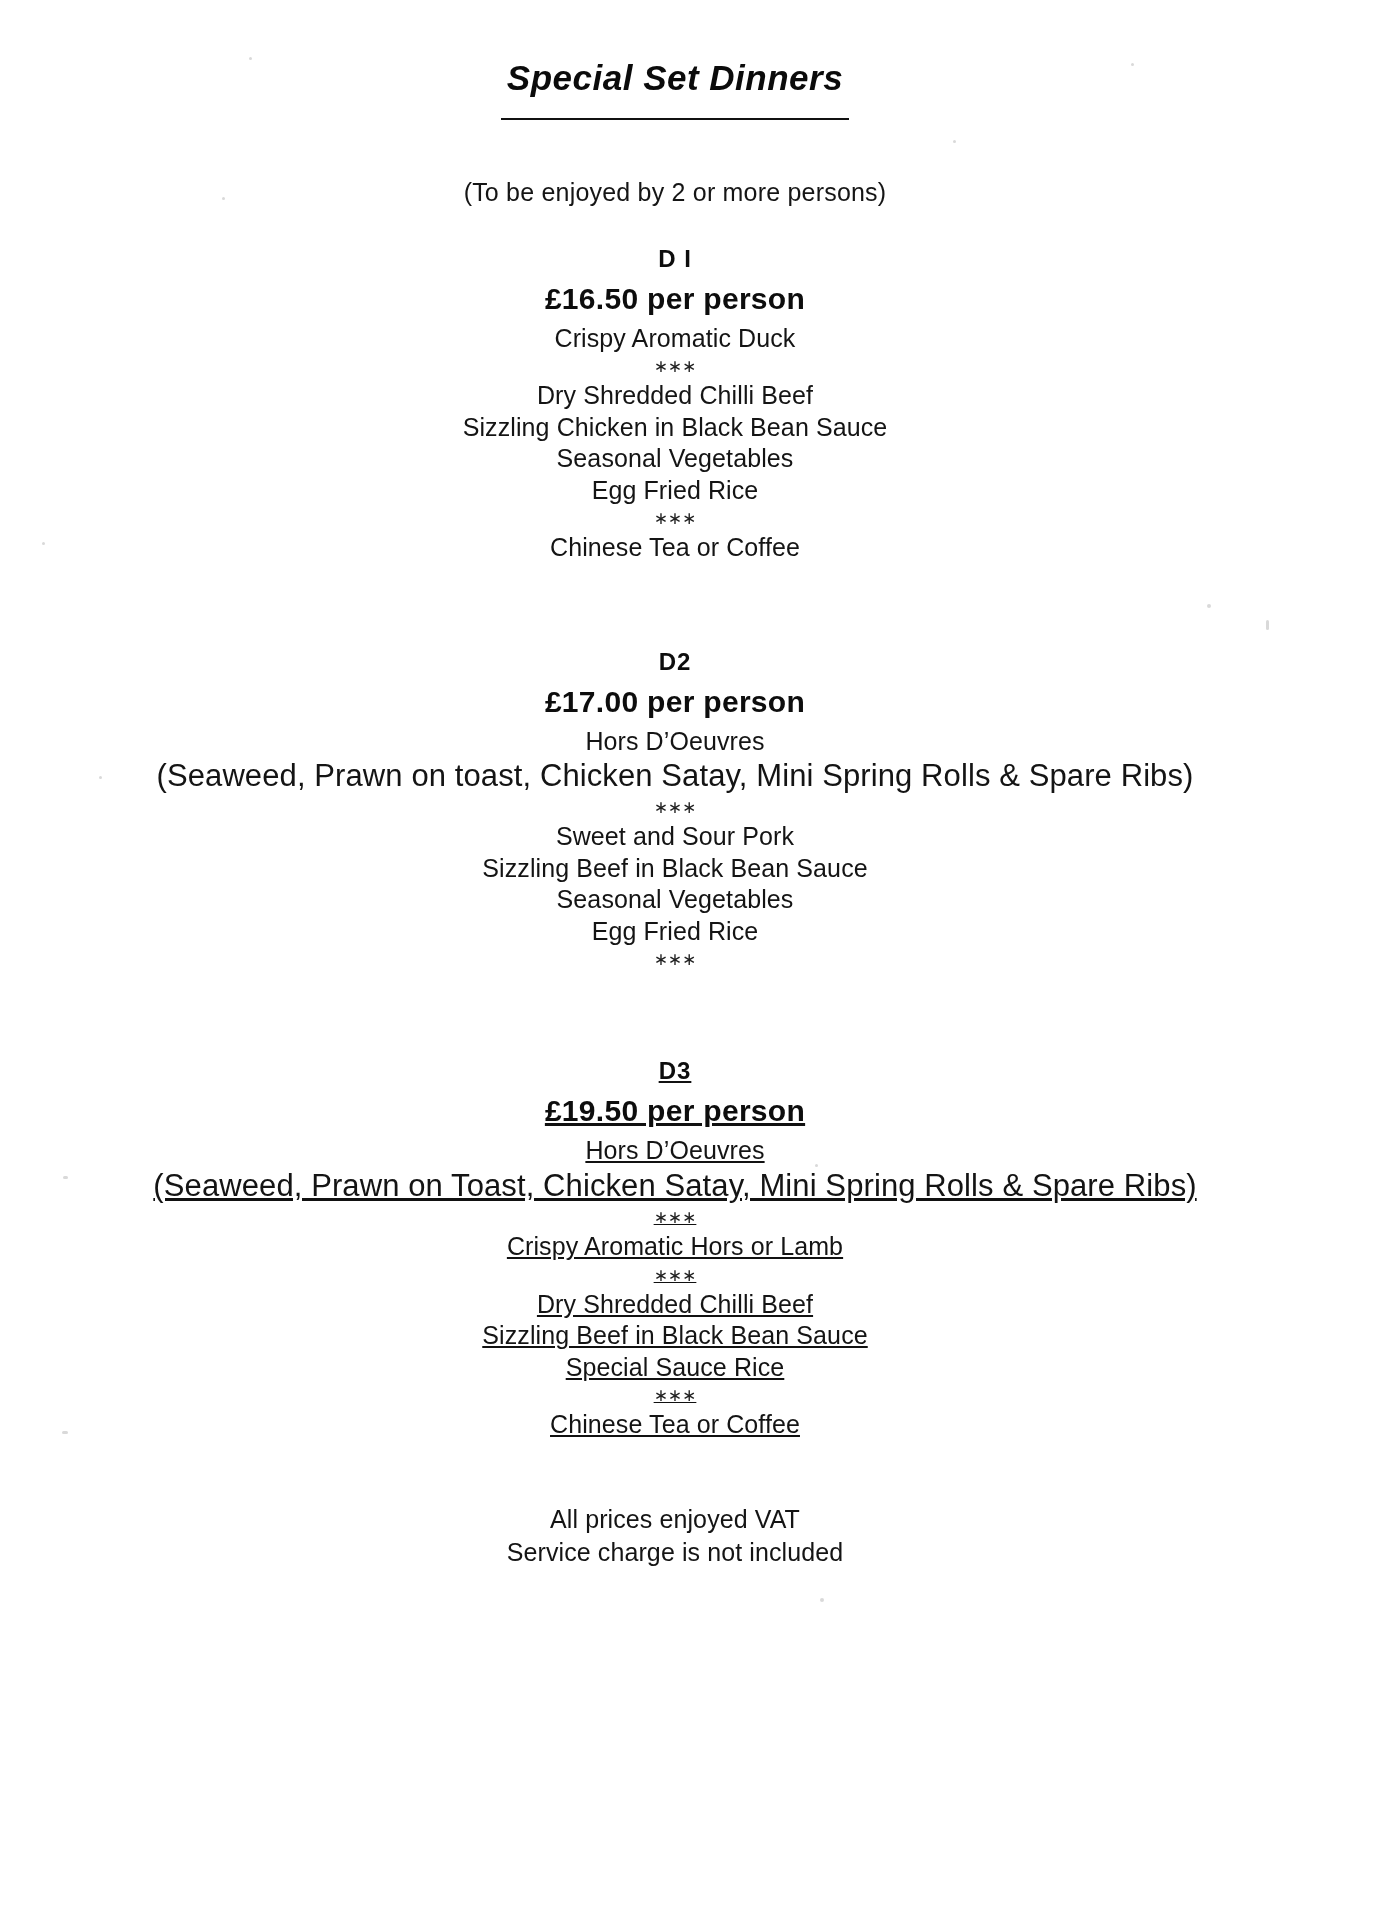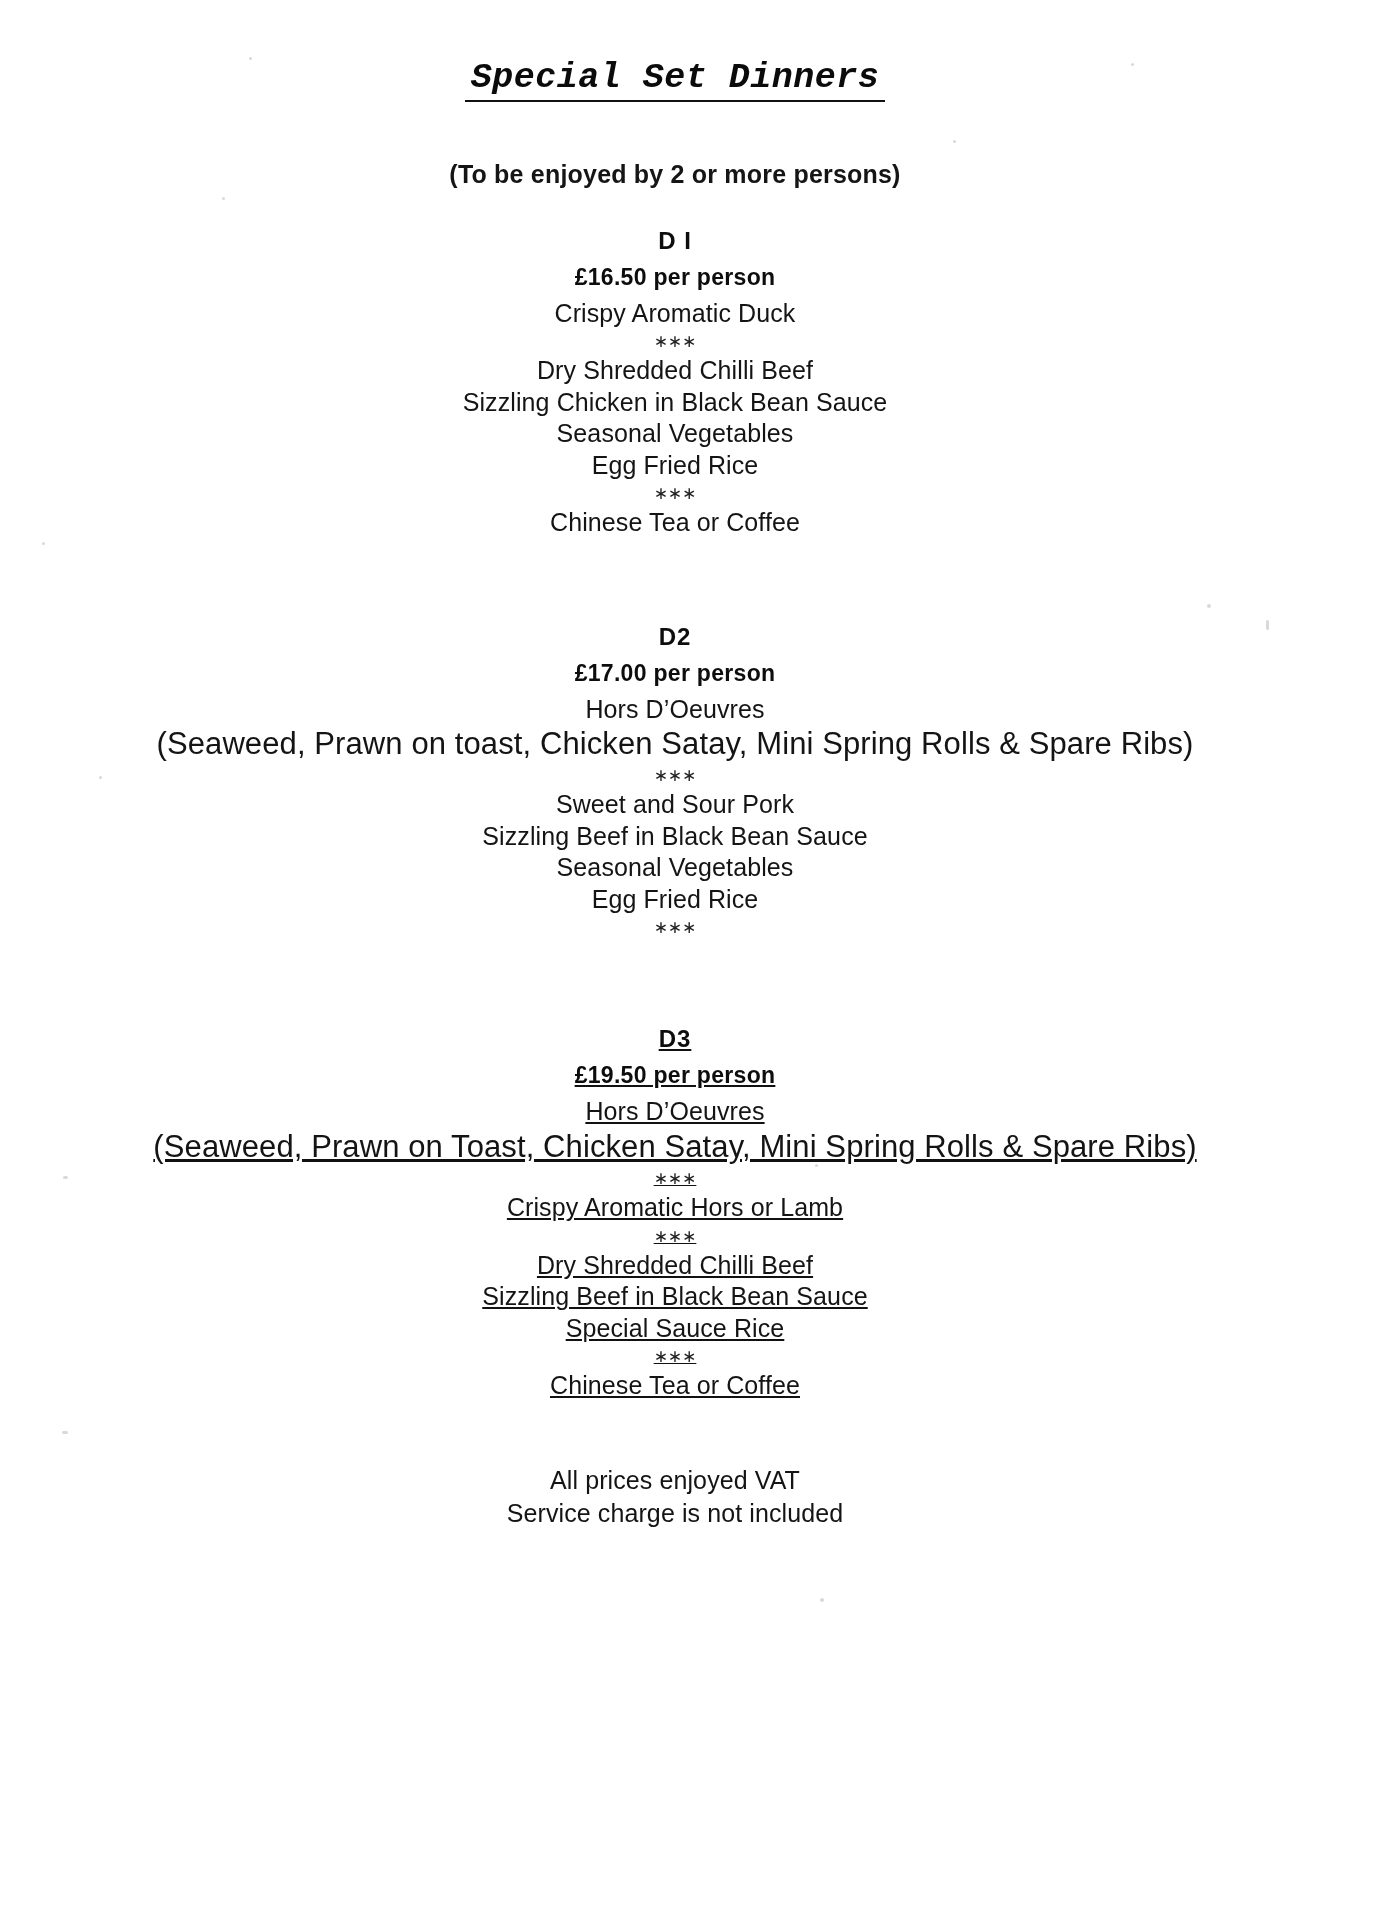--- a/index.html
+++ b/index.html
@@ -23,51 +23,50 @@
     padding-top: 34px;
   }
   
   .col {
     width: 1160px;
     margin-left: 95px;
     text-align: center;
   }
 
   .doc-title {
-    font-family: Liberation Mono, monospace;
+    font-family: Liberation Sans, sans-serif;
     font-style: italic;
     font-size: 35px;
     letter-spacing: 0.5px;
     color: #0b0b0b;
     display: inline-block;
     border-bottom: 2px solid #111;
-    padding: 0 6px 1px 6px;
+    padding: 0 6px 19px 6px;
     line-height: 1.2;
   }
 
   .subtitle {
     margin-top: 34px;
     font-size: 25px;
     color: #151515;
     letter-spacing: 0.2px;
-    font-weight: bold;
   }
 
   .set {
     margin-top: 30px;
   }
   .set-code {
     font-size: 24px;
     font-weight: bold;
     letter-spacing: 1px;
     margin-bottom: 9px;
     color: #0d0d0d;
   }
   .set-price {
-    font-size: 23px;
+    font-size: 30px;
     font-weight: bold;
     letter-spacing: 0.3px;
     margin-bottom: 7px;
     color: #0d0d0d;
   }
   .line {
     font-size: 25px;
     line-height: 1.10;
     color: #141414;
     margin: 0;

